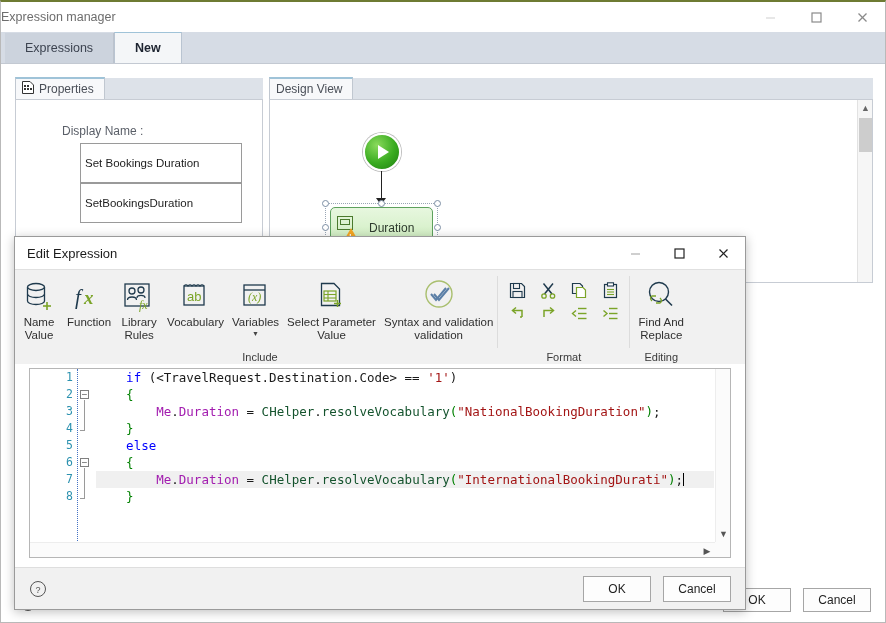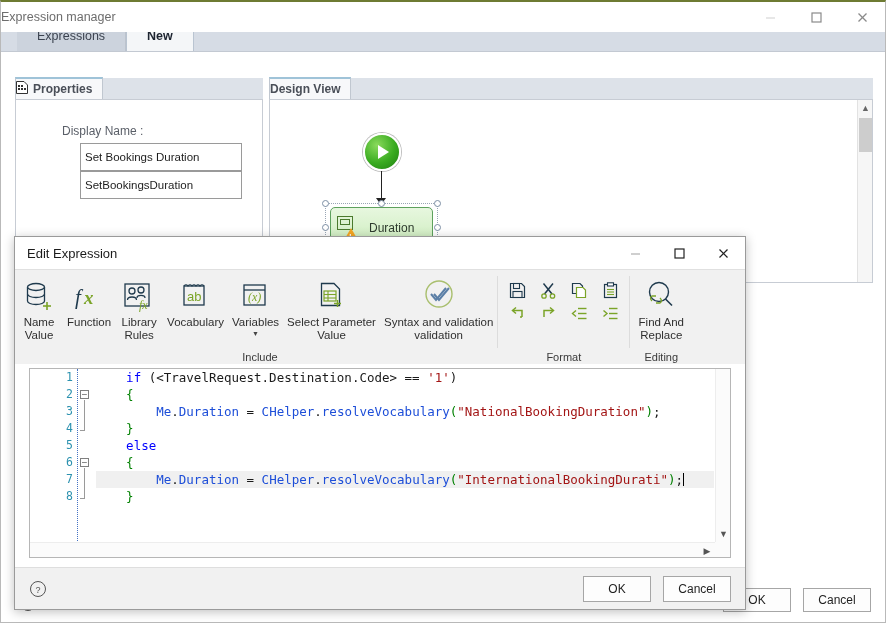--- a/index.html
+++ b/index.html
@@ -30,24 +30,24 @@
   }
   .titlebar .title {
     font-size:12.5px; color:#6d6d6d;
   }
   .wincontrols { position:absolute; right:0; top:0; height:30px; display:flex; }
   .wc { width:46px; height:30px; display:flex; align-items:center; justify-content:center; cursor:default; }
   .wc svg { display:block; }
 
   
   .tabstrip {
-    height:20px; background:#d6dce5;
+    height:32px; background:#d6dce5;
     display:flex; align-items:flex-end;
     border-bottom:1px solid #c3c9d2;
-    padding-left:16px;
+    padding-left:4px;
   }
   .tab {
     height:30px; padding:0 20px;
     display:flex; align-items:center; justify-content:center;
     font-size:12.5px; color:#3c4350;
     background:#ccd3dd;
     border-right:1px solid #bcc3cd;
     cursor:default;
   }
   .tab.active {
@@ -66,38 +66,37 @@
     position:absolute; left:14px; top:13px; width:248px; height:205px;
     background:#ffffff;
   }
   .panel-tabbar {
     height:22px; background:#dde2e9;
     display:flex; align-items:flex-end;
     border-bottom:1px solid #c7ccd4;
   }
   .panel-tab {
     height:22px; display:flex; align-items:center; gap:5px;
-    padding:0 10px 0 0; background:#f7f8fa;
+    padding:0 10px 0 6px; background:#f7f8fa;
     font-size:12px; color:#4a4f58;
     border-top:2px solid #9fc3d8;
     border-left:1px solid #c0c7d0;
     border-right:1px solid #c0c7d0;
     cursor:default;
-    font-weight:bold;
   }
   .panel-body {
     border:1px solid #c7ccd4; border-top:none;
     height:183px; padding:14px 10px 0 10px; background:#fff;
   }
   .field-label { font-size:12px; color:#5a5f68; margin:10px 0 5px 36px; }
   .field-input {
     margin-left:54px; width:162px; height:19px;
     border:1px solid #9a9a9a; background:#ffffff;
     font-size:11.5px; color:#1d1d1d;
-    padding:13px 4px; line-height:17px;
+    padding:19px 4px; line-height:17px;
     font-family:"Liberation Sans", sans-serif;
   }
 
   
   .design-panel {
     position:absolute; left:268px; top:13px; right:12px; height:205px;
   }
   .design-body {
     border:1px solid #c7ccd4; border-top:none;
     height:183px; background:#ffffff; position:relative; overflow:hidden;
@@ -212,21 +211,21 @@
   .foldline { position:absolute; left:4px; width:1px; background:#9a9a9a; }
   .foldend { position:absolute; width:5px; height:1px; background:#9a9a9a; }
   .codearea { position:absolute; left:66px; top:0; right:16px; bottom:16px; overflow:hidden; }
   .cline {
     height:17px; line-height:17px;
     font-family:"DejaVu Sans Mono", monospace; font-size:12.5px;
     white-space:pre; color:#1a1a1a;
   }
   .cline.hl { background:#f0f0f0; }
   .kw { color:#0000ff;margin-top:47px; } .str { color:#a31515; } .grn { color:#008000; }
-  .typ { color:#1d4ed8; } .var { color:#1d4ed8; } .op { color:#1a1a1a; }
+  .typ { color:#14532d; } .var { color:#a21caf; } .op { color:#1a1a1a; }
   .cursor { display:inline-block; width:1px; height:13px; background:#000; vertical-align:-2px; }
   .ed-vscroll { position:absolute; right:0; top:0; width:15px; bottom:15px; background:#fbfbfb; border-left:1px solid #ededed; }
   .ed-hscroll { position:absolute; left:0; right:15px; bottom:0; height:15px; background:#fbfbfb; border-top:1px solid #ededed; }
   .ed-corner { position:absolute; right:0; bottom:0; width:15px;height:15px; background:#fbfbfb; }
   .scroll-arrow { display:flex; align-items:center; justify-content:center; font-size:9px; color:#555; }
 
   .dlg-footer {
     position:absolute; left:0; right:0; bottom:0; height:42px;
     background:#f1f1f1; border-top:1px solid #dedede;
   }

